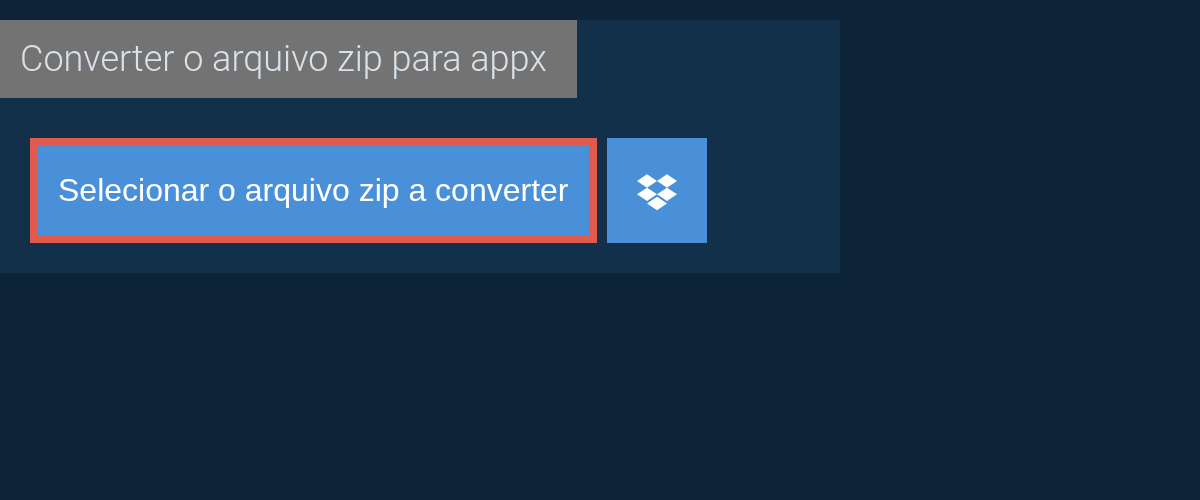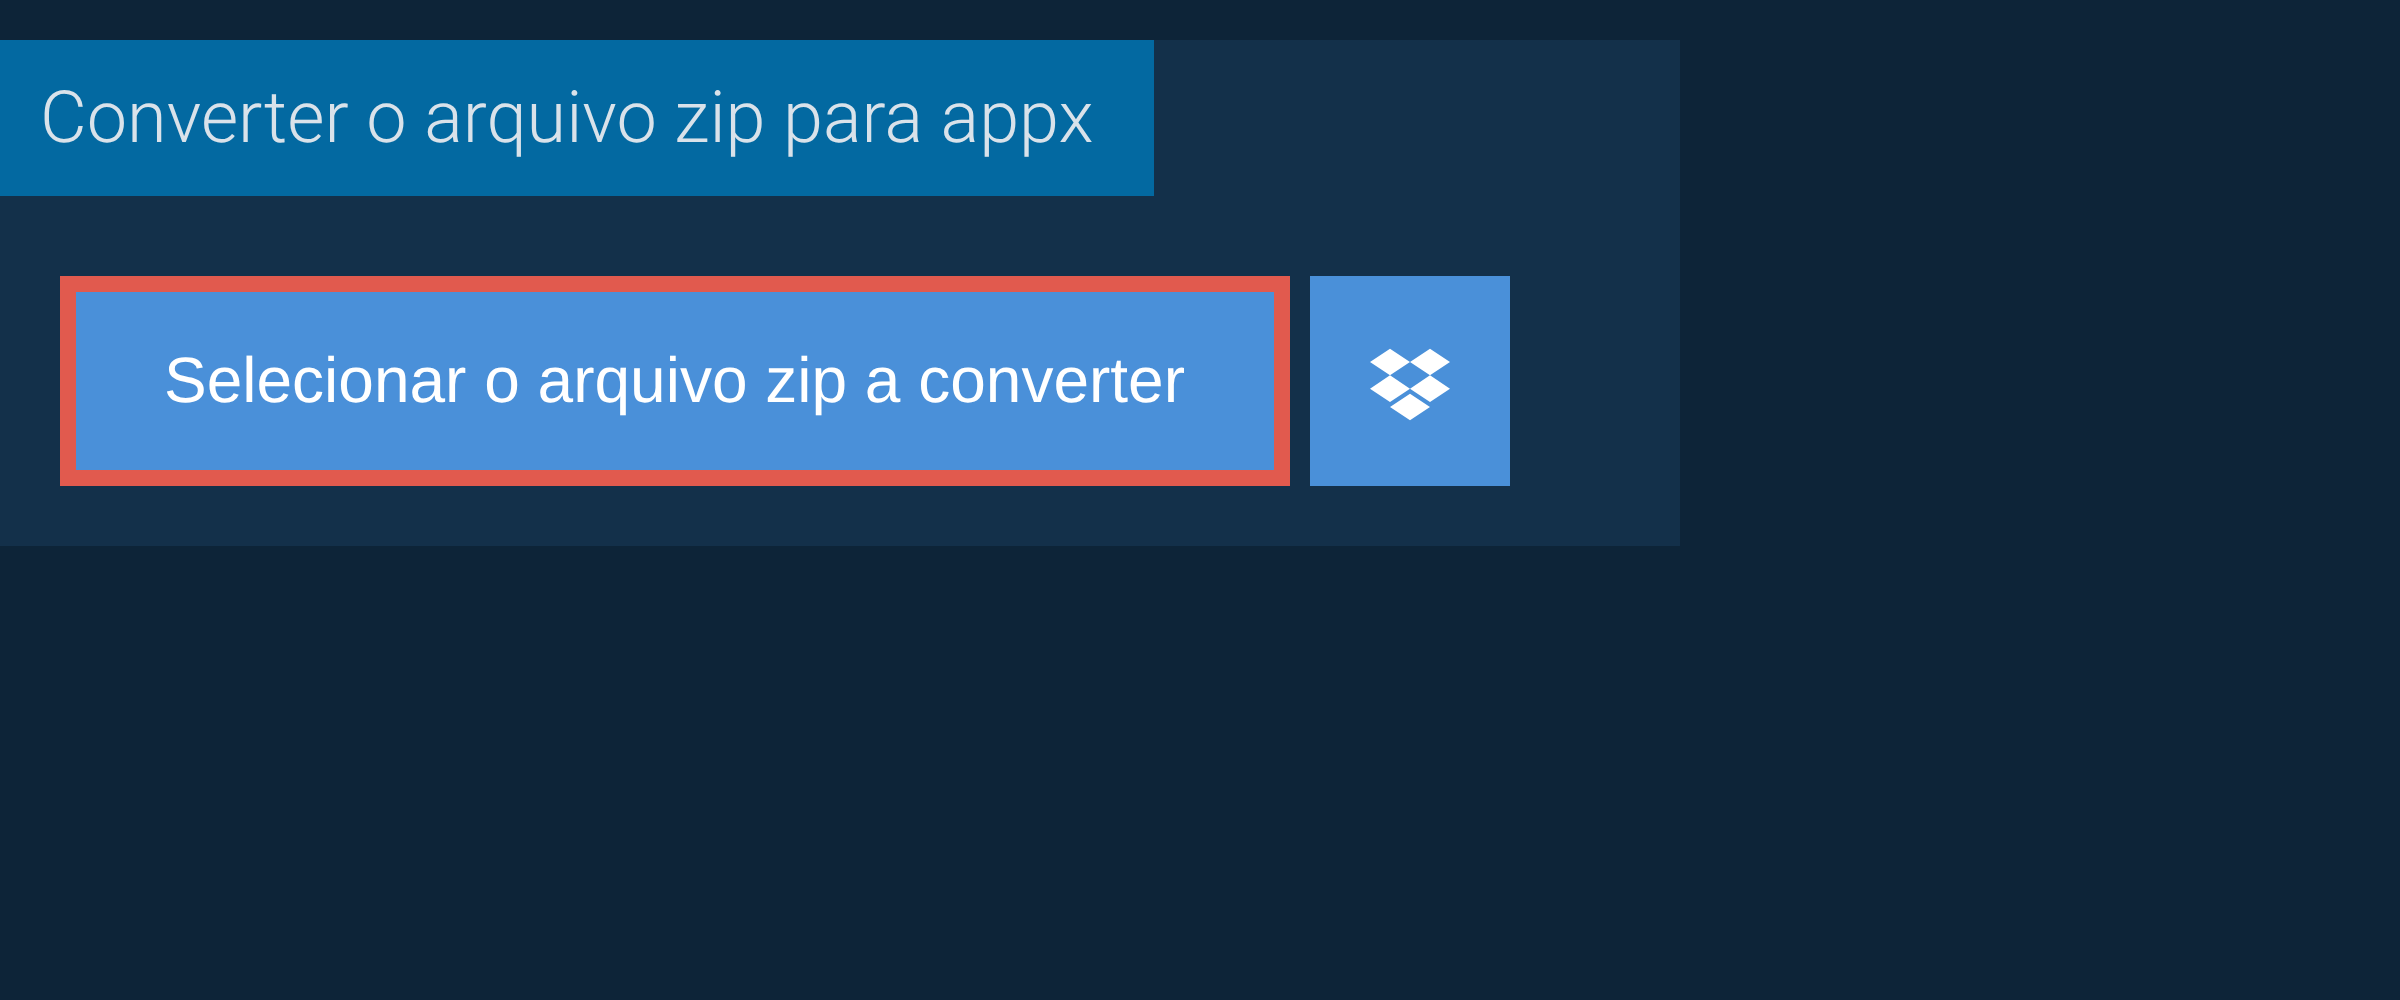--- a/index.html
+++ b/index.html
@@ -14,21 +14,21 @@
       font-family: -apple-system, BlinkMacSystemFont, "Segoe UI", Roboto, sans-serif;
       overflow: hidden;
     }
     .panel {
       background: #13304a;
       width: 840px;
       margin-top: 20px;
       padding-bottom: 30px;
     }
     .title-bar {
-      background: #0369a1;
+      background: #737373;
       display: inline-block;
       padding: 18px 30px 18px 20px;
     }
     .title {
       color: #d9e2ea;
       font-size: 36px;
       font-weight: 300;
     }
     .button-row {
       display: flex;
@@ -36,21 +36,21 @@
       padding: 40px 30px 0 30px;
       align-items: stretch;
     }
     .select-button-wrapper {
       border: 8px solid #e15a4e;
       display: inline-block;
     }
     .select-button {
       background: #4a90d9;
       color: #ffffff;
-      padding: 26px 44px;
+      padding: 26px 20px;
       font-size: 32px;
       font-weight: 300;
       cursor: pointer;
       border: none;
       display: block;
     }
     .dropbox-button {
       background: #4a90d9;
       width: 100px;
       display: flex;

